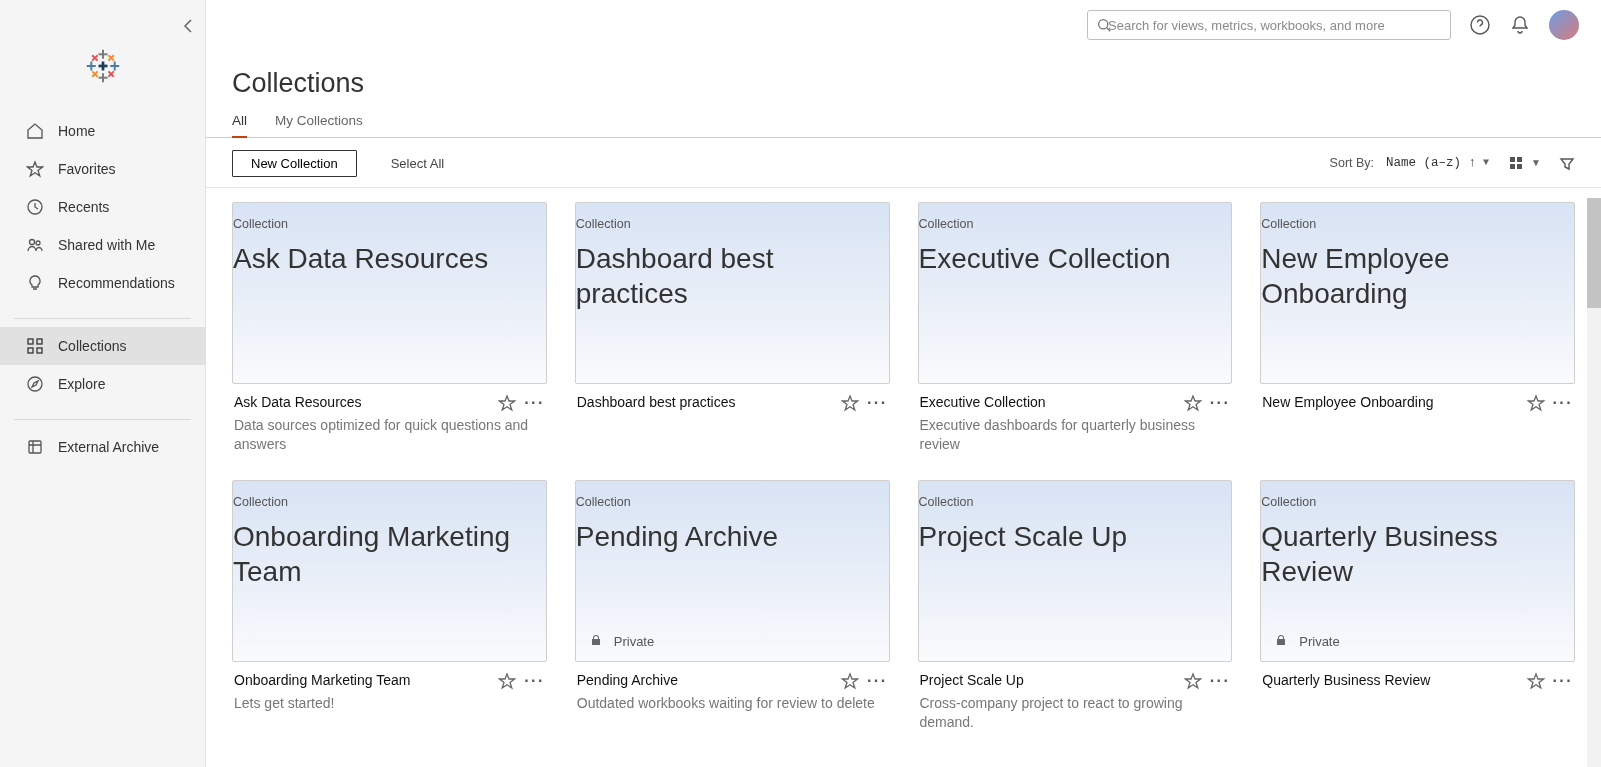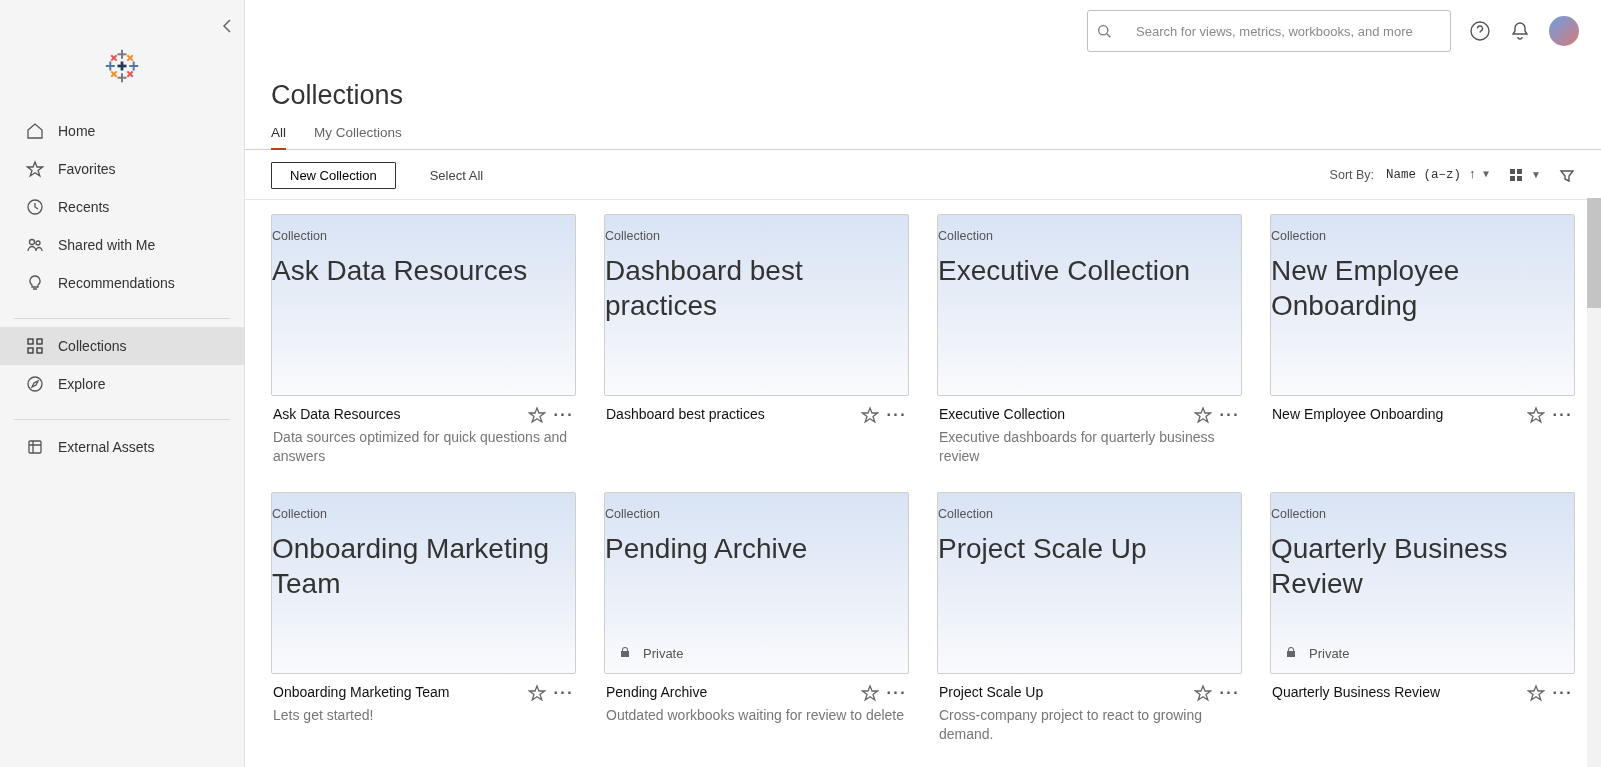--- a/index.html
+++ b/index.html
@@ -1,30 +1,30 @@
 <!DOCTYPE html>
 <html><head>
 <meta charset="utf-8">
 <style>
 * { box-sizing: border-box; margin: 0; padding: 0; }
 body { font-family: -apple-system, BlinkMacSystemFont, "Segoe UI", Helvetica, Arial, sans-serif; color: #333; background: #fff; }
 .app { display: flex; height: 767px; width: 1601px; overflow: hidden; }
-.sidebar { width: 245px; background: #f5f5f5; border-right: 1px solid #e0e0e0; position: relative; display: flex; flex-direction: column; }
+.sidebar { width: 206px; background: #f5f5f5; border-right: 1px solid #e0e0e0; position: relative; display: flex; flex-direction: column; }
 .collapse-btn { position: absolute; right: 12px; top: 18px; cursor: pointer; }
 .logo { display: flex; justify-content: center; padding: 48px 0 28px; }
 .logo svg { width: 36px; height: 36px; }
 .nav { list-style: none; padding: 0 0 8px; }
 .nav-item { display: flex; align-items: center; padding: 10px 18px 10px 26px; font-size: 14px; color: #333; cursor: pointer; gap: 14px; }
 .nav-item.active { background: #e1e1e1; }
 .nav-divider { height: 1px; background: #d8d8d8; margin: 8px 14px; }
 .icon { width: 18px; height: 18px; flex-shrink: 0; display: inline-flex; align-items: center; justify-content: center; }
 .main { flex: 1; display: flex; flex-direction: column; overflow: hidden; }
 .topbar { display: flex; align-items: center; justify-content: flex-end; padding: 10px 22px 4px; gap: 18px; }
 .search-wrap { position: relative; width: 364px; }
-.search-input { width: 100%; height: 42px; border: 1px solid #bfbfbf; border-radius: 3px; padding: 0 10px 0 48px; font-size: 13px; color: #666; }
+.search-input { width: 100%; height: 30px; border: 1px solid #bfbfbf; border-radius: 3px; padding: 0 10px 0 20px; font-size: 13px; color: #666; }
 .search-input::placeholder { color: #8a8a8a; }
 .search-icon-pos { position: absolute; left: 8px; top: 50%; transform: translateY(-50%); color: #666; }
 .icon-btn { width: 22px; height: 22px; cursor: pointer; color: #555; }
 .avatar { width: 30px; height: 30px; border-radius: 50%; background: linear-gradient(135deg,#6e9de3,#d67b7b); cursor: pointer; }
 .page-title { font-size: 27px; font-weight: 400; color: #333; padding: 28px 26px 14px; margin-top: -4px; }
 .tabs { display: flex; gap: 28px; padding: 0 26px; border-bottom: 1px solid #d0d0d0; font-size: 13.5px; }
 .tab { padding: 0 0 8px; color: #666; cursor: pointer; }
 .tab.active { color: #333; border-bottom: 2px solid #c2410c; margin-bottom: -1px; }
 .toolbar { display: flex; align-items: center; justify-content: space-between; padding: 12px 26px 10px; border-bottom: 1px solid #e6e6e6; }
 .toolbar-left { display: flex; align-items: center; gap: 34px; }
@@ -155,21 +155,21 @@
     </ul>
     <div class="nav-divider"></div>
     <ul class="nav">
       <li class="nav-item">
         <span class="icon">
             <svg width="18" height="18" viewBox="0 0 18 18" fill="none" stroke="#555" stroke-width="1.3">
               <rect x="3" y="3" width="12" height="12" rx="1"></rect>
               <path d="M3 7h12M7 3v12"></path>
             </svg>
           </span>
-        <span>External Assets</span>
+        <span>External Archive</span>
       </li>
     </ul>
   </aside>
 
   <main class="main" style="position:relative">
     <div class="topbar">
       <div class="search-wrap">
         <span class="icon search-icon-pos">
             <svg width="15" height="15" viewBox="0 0 18 18" fill="none" stroke="#777" stroke-width="1.6">
               <circle cx="7.5" cy="7.5" r="5.5"></circle>

